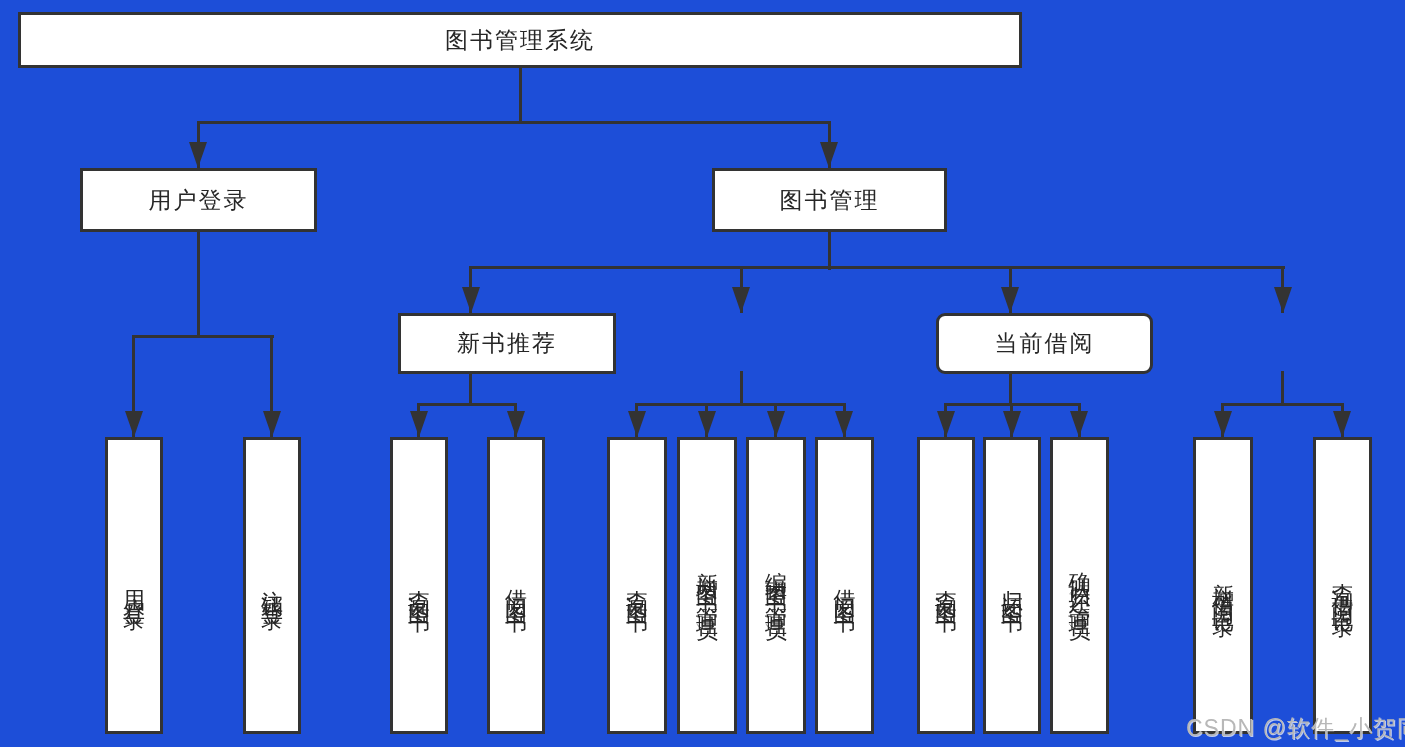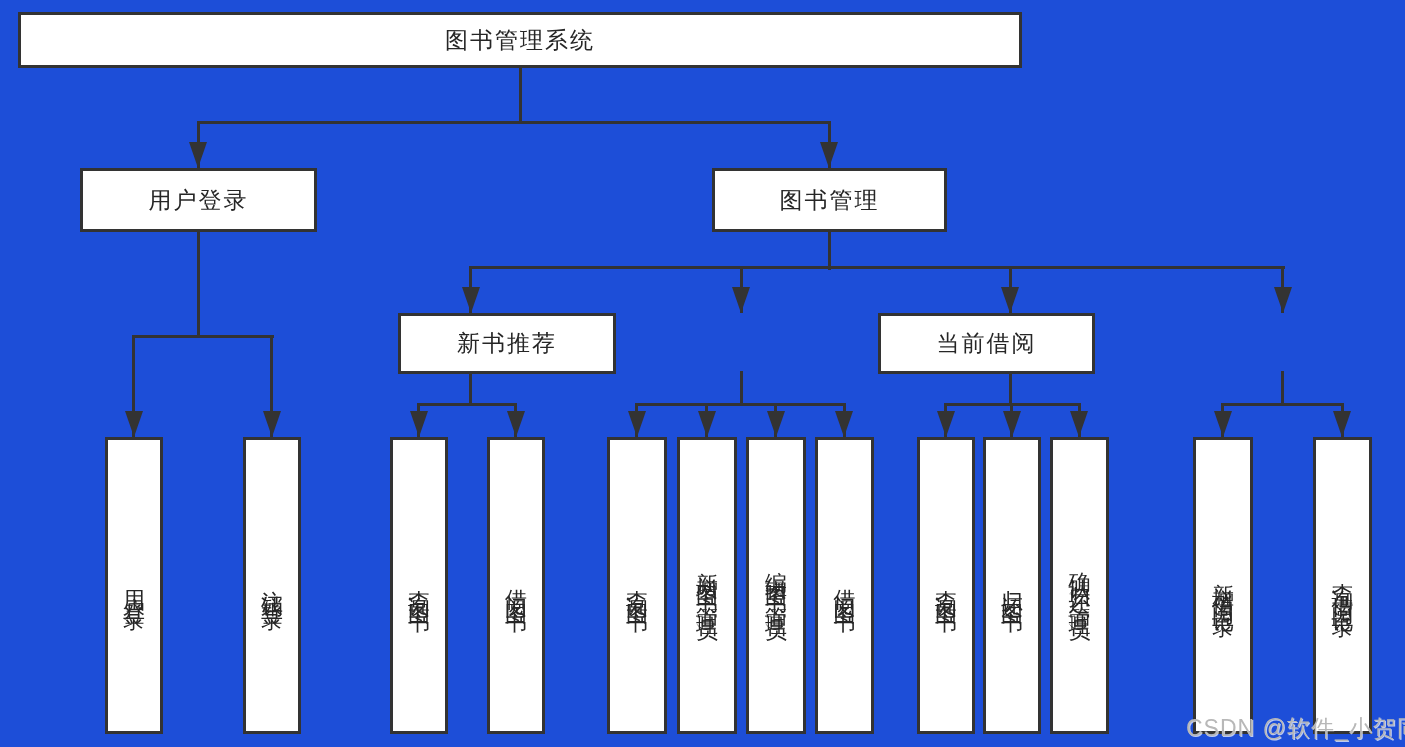--- a/index.html
+++ b/index.html
@@ -88,21 +88,21 @@
   <div class="vl" style="left:1009px; top:266px; height:47px;"></div>
   <div class="vl" style="left:1281px; top:266px; height:47px;"></div>
   <div class="arr" style="left:462px;  top:287px;"></div>
   <div class="arr" style="left:732px;  top:287px;"></div>
   <div class="arr" style="left:1001px; top:287px;"></div>
   <div class="arr" style="left:1274px; top:287px;"></div>
 
   <div class="box" style="left:354px;  top:313px; width:218px; height:61px;margin-left:44px;">
     <span>新书推荐</span>
   </div>
-  <div class="box" style="left:878px;  top:313px; width:217px; height:61px;">
+  <div class="box" style="left:936px;  top:313px; width:217px; height:61px;border-radius:9px;">
     <span>当前借阅</span>
   </div>
 
   <div class="vl" style="left:469px; top:371px; height:35px;"></div>
   <div class="hl" style="left:417px; top:403px; width:100px;"></div>
   <div class="vl" style="left:417px; top:403px; height:34px;"></div>
   <div class="vl" style="left:514px; top:403px; height:34px;"></div>
   <div class="arr" style="left:410px; top:411px;"></div>
   <div class="arr" style="left:507px; top:411px;"></div>
 

